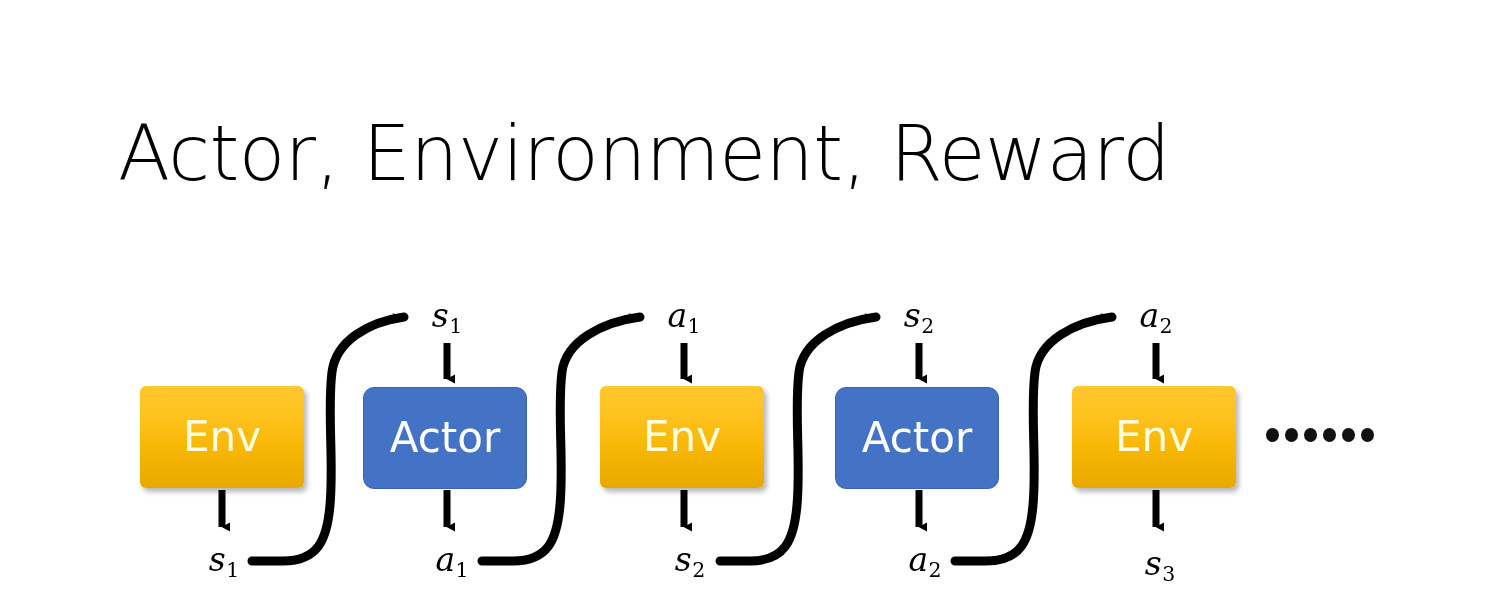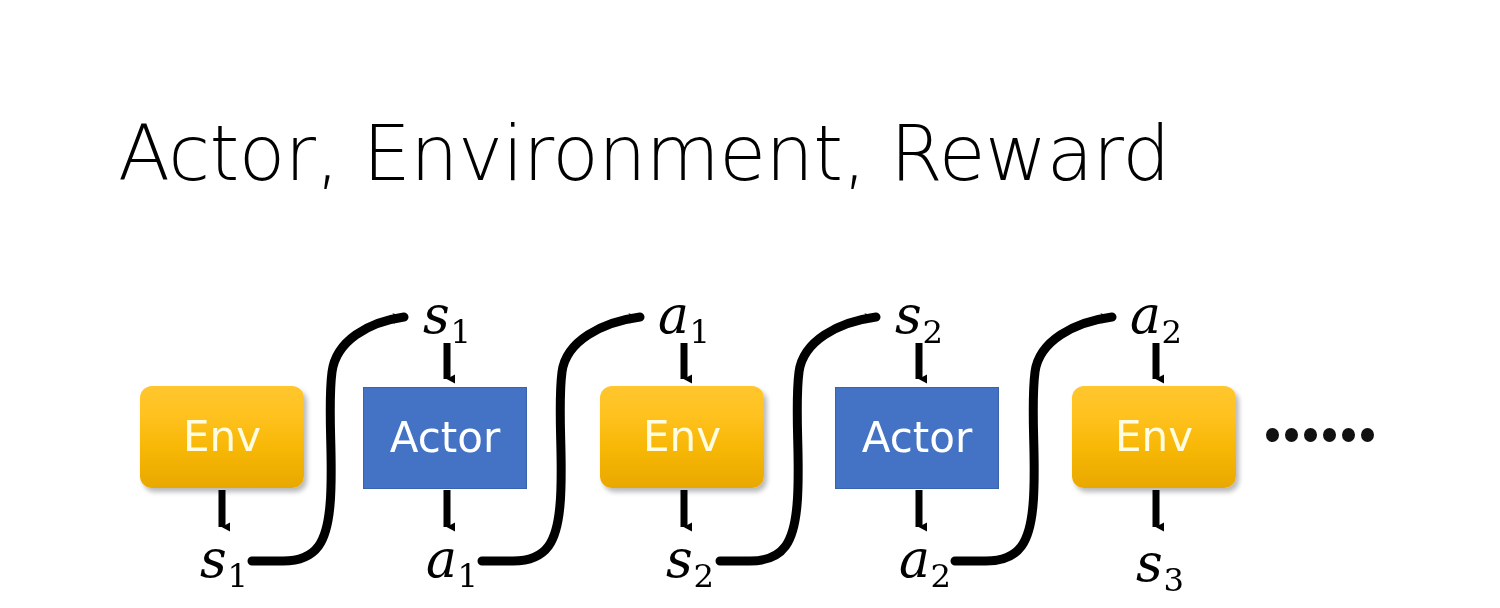--- a/index.html
+++ b/index.html
@@ -61,37 +61,37 @@
     letter-spacing: 0px;
   }
   .node-box .node-label {
     display: block;
     pointer-events: none;
   }
 
   .node-env {
     background: linear-gradient(180deg, #FFC62E 0%, #FFC21F 28%, #F7B705 62%, #E9A800 100%);
     color: #FFFCE0;
-    border-radius: 12px;
+    border-radius: 6px;
     box-shadow: 3px 4px 5px rgba(0,0,0,0.28);
   }
 
   .node-actor {
     background: #4472C4;
     color: #FFFFFF;
     border: 1px solid #3A63AD;
-    border-radius: 0;
+    border-radius: 11px;
   }
 
   
   .math-label {
     position: absolute;
     font-family: "DejaVu Serif", serif;
     font-style: italic;
-    font-size: 52px;
+    font-size: 33px;
     color: #000000;
     white-space: nowrap;
     line-height: 1;
     transform: translate(-50%, -50%);
   }
   .math-label sub {
     font-size: 0.62em;
     font-style: normal;
     vertical-align: -0.30em;
     margin-left: 0.02em;

